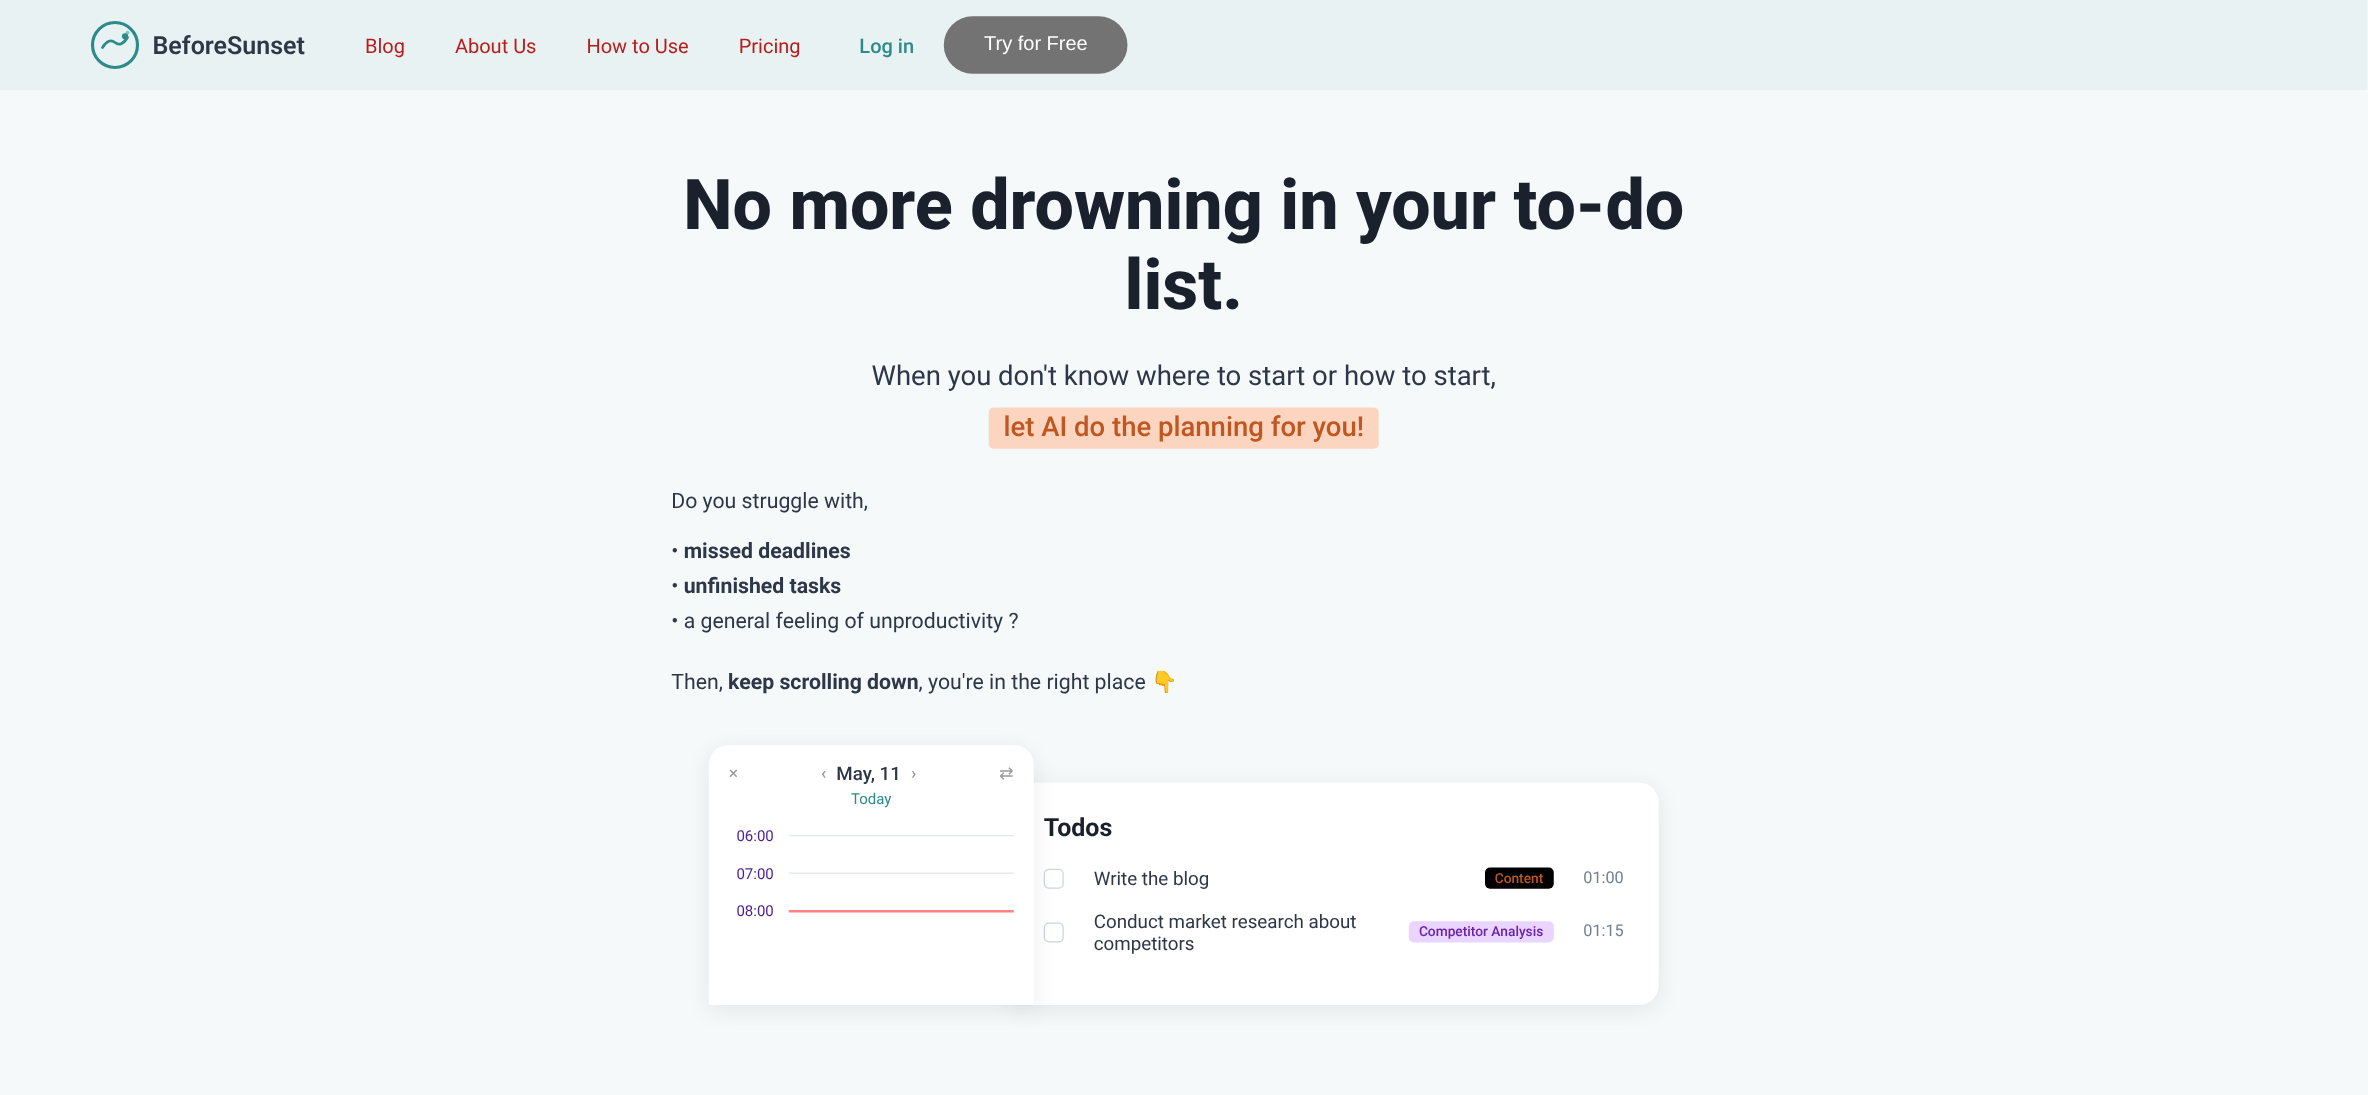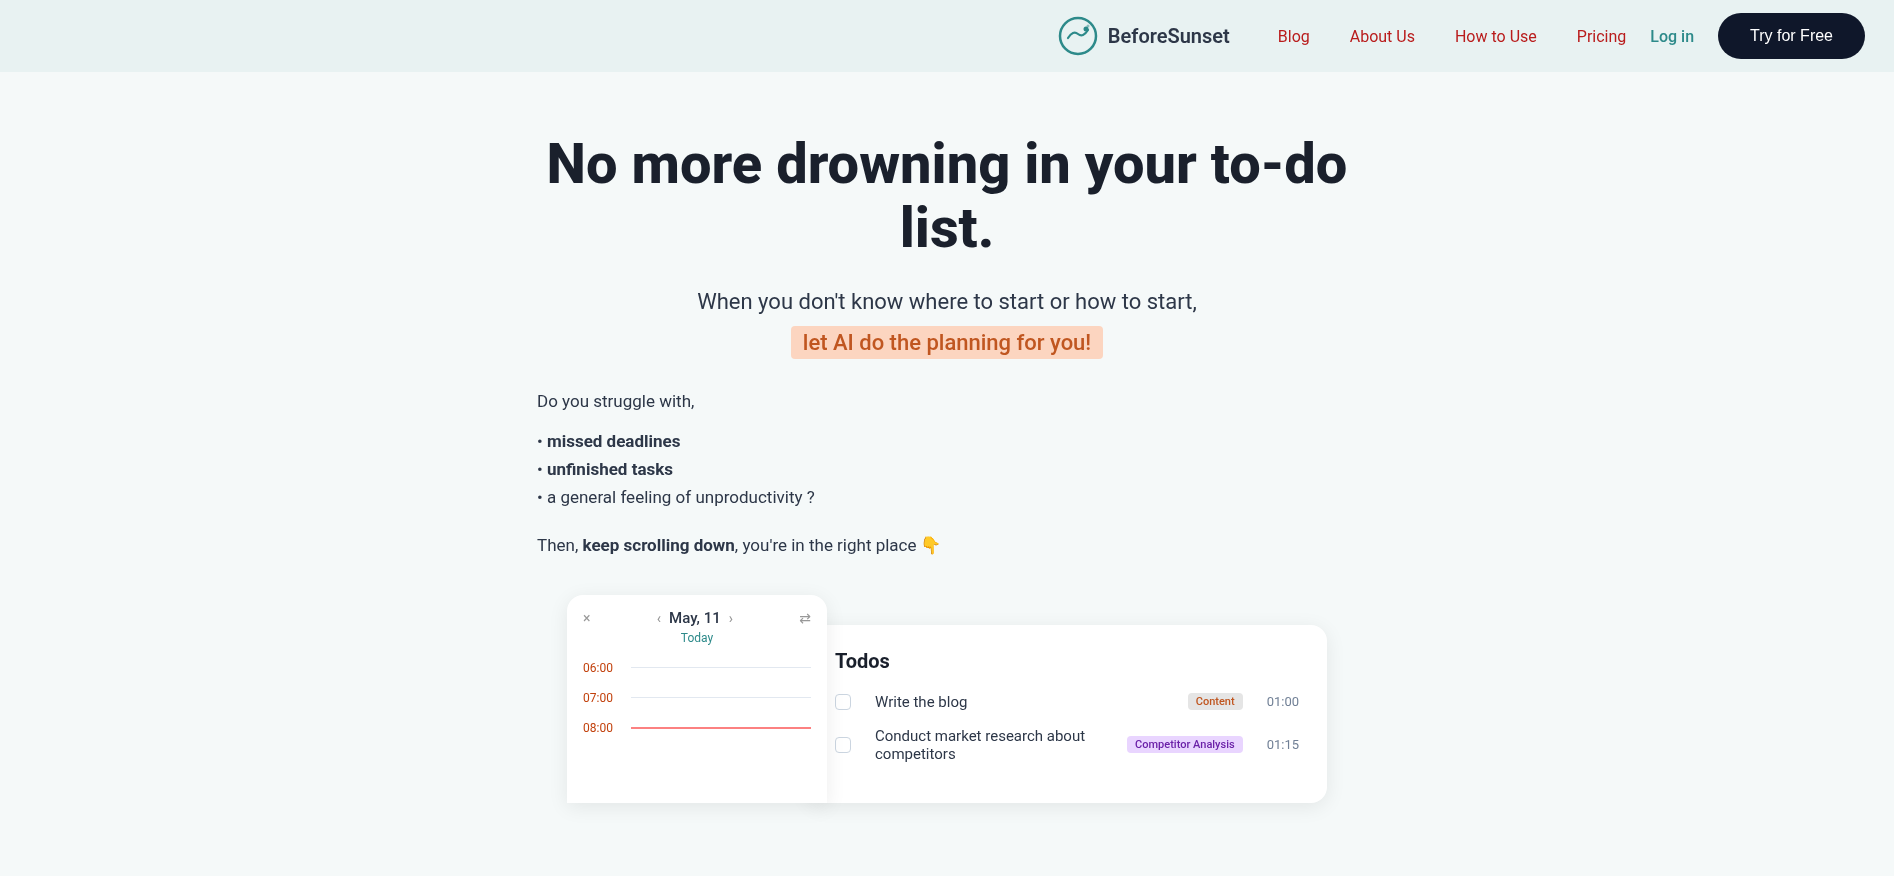--- a/index.html
+++ b/index.html
@@ -13,25 +13,26 @@
       background: #f5f9f9;
       min-height: 876px;
       overflow-x: hidden;
     }
 
     
     nav {
       background: #e8f2f2;
       display: flex;
       align-items: center;
-      justify-content: flex-end;
-      padding: 0 29px;
+      justify-content: flex-start;
+      padding: 0 72px;
       height: 72px;
       position: relative;
       z-index: 10;
+      gap: 23px;
     }
 
     .nav-left {
       display: flex;
       align-items: center;
       gap: 48px;
     }
 
     .logo-area {
       display: flex;
@@ -73,21 +74,21 @@
     }
 
     .login-link {
       text-decoration: none;
       color: #2d8a8a;
       font-size: 16px;
       font-weight: 500;
     }
 
     .try-btn {
-      background: #0f172a;
+      background: #737373;
       color: white;
       border: none;
       border-radius: 50px;
       padding: 14px 32px;
       font-size: 16px;
       font-weight: 500;
       cursor: pointer;
       white-space: nowrap;
     }
 
@@ -235,23 +236,23 @@
 
     .cal-time-row {
       display: flex;
       align-items: center;
       gap: 12px;
       margin-bottom: 16px;
     }
 
     .cal-time-label {
       font-size: 12px;
-      color: #c2410c;
+      color: #4c1d95;
       width: 36px;
-      text-align: left;
+      text-align: right;
       flex-shrink: 0;
     }
 
     .cal-time-line {
       flex: 1;
       height: 1px;
       background: #e2e8f0;
     }
 
     .cal-time-line-red {
@@ -302,21 +303,21 @@
     }
 
     .todo-tag {
       font-size: 11px;
       padding: 2px 8px;
       border-radius: 4px;
       font-weight: 500;
     }
 
     .tag-content {
-      background: #e5e5e5;
+      background: #000000;
       color: #c05620;
     }
 
     .tag-competitor {
       background: #e9d5ff;
       color: #6b21a8;
     }
 
     .todo-time {
       font-size: 13px;

